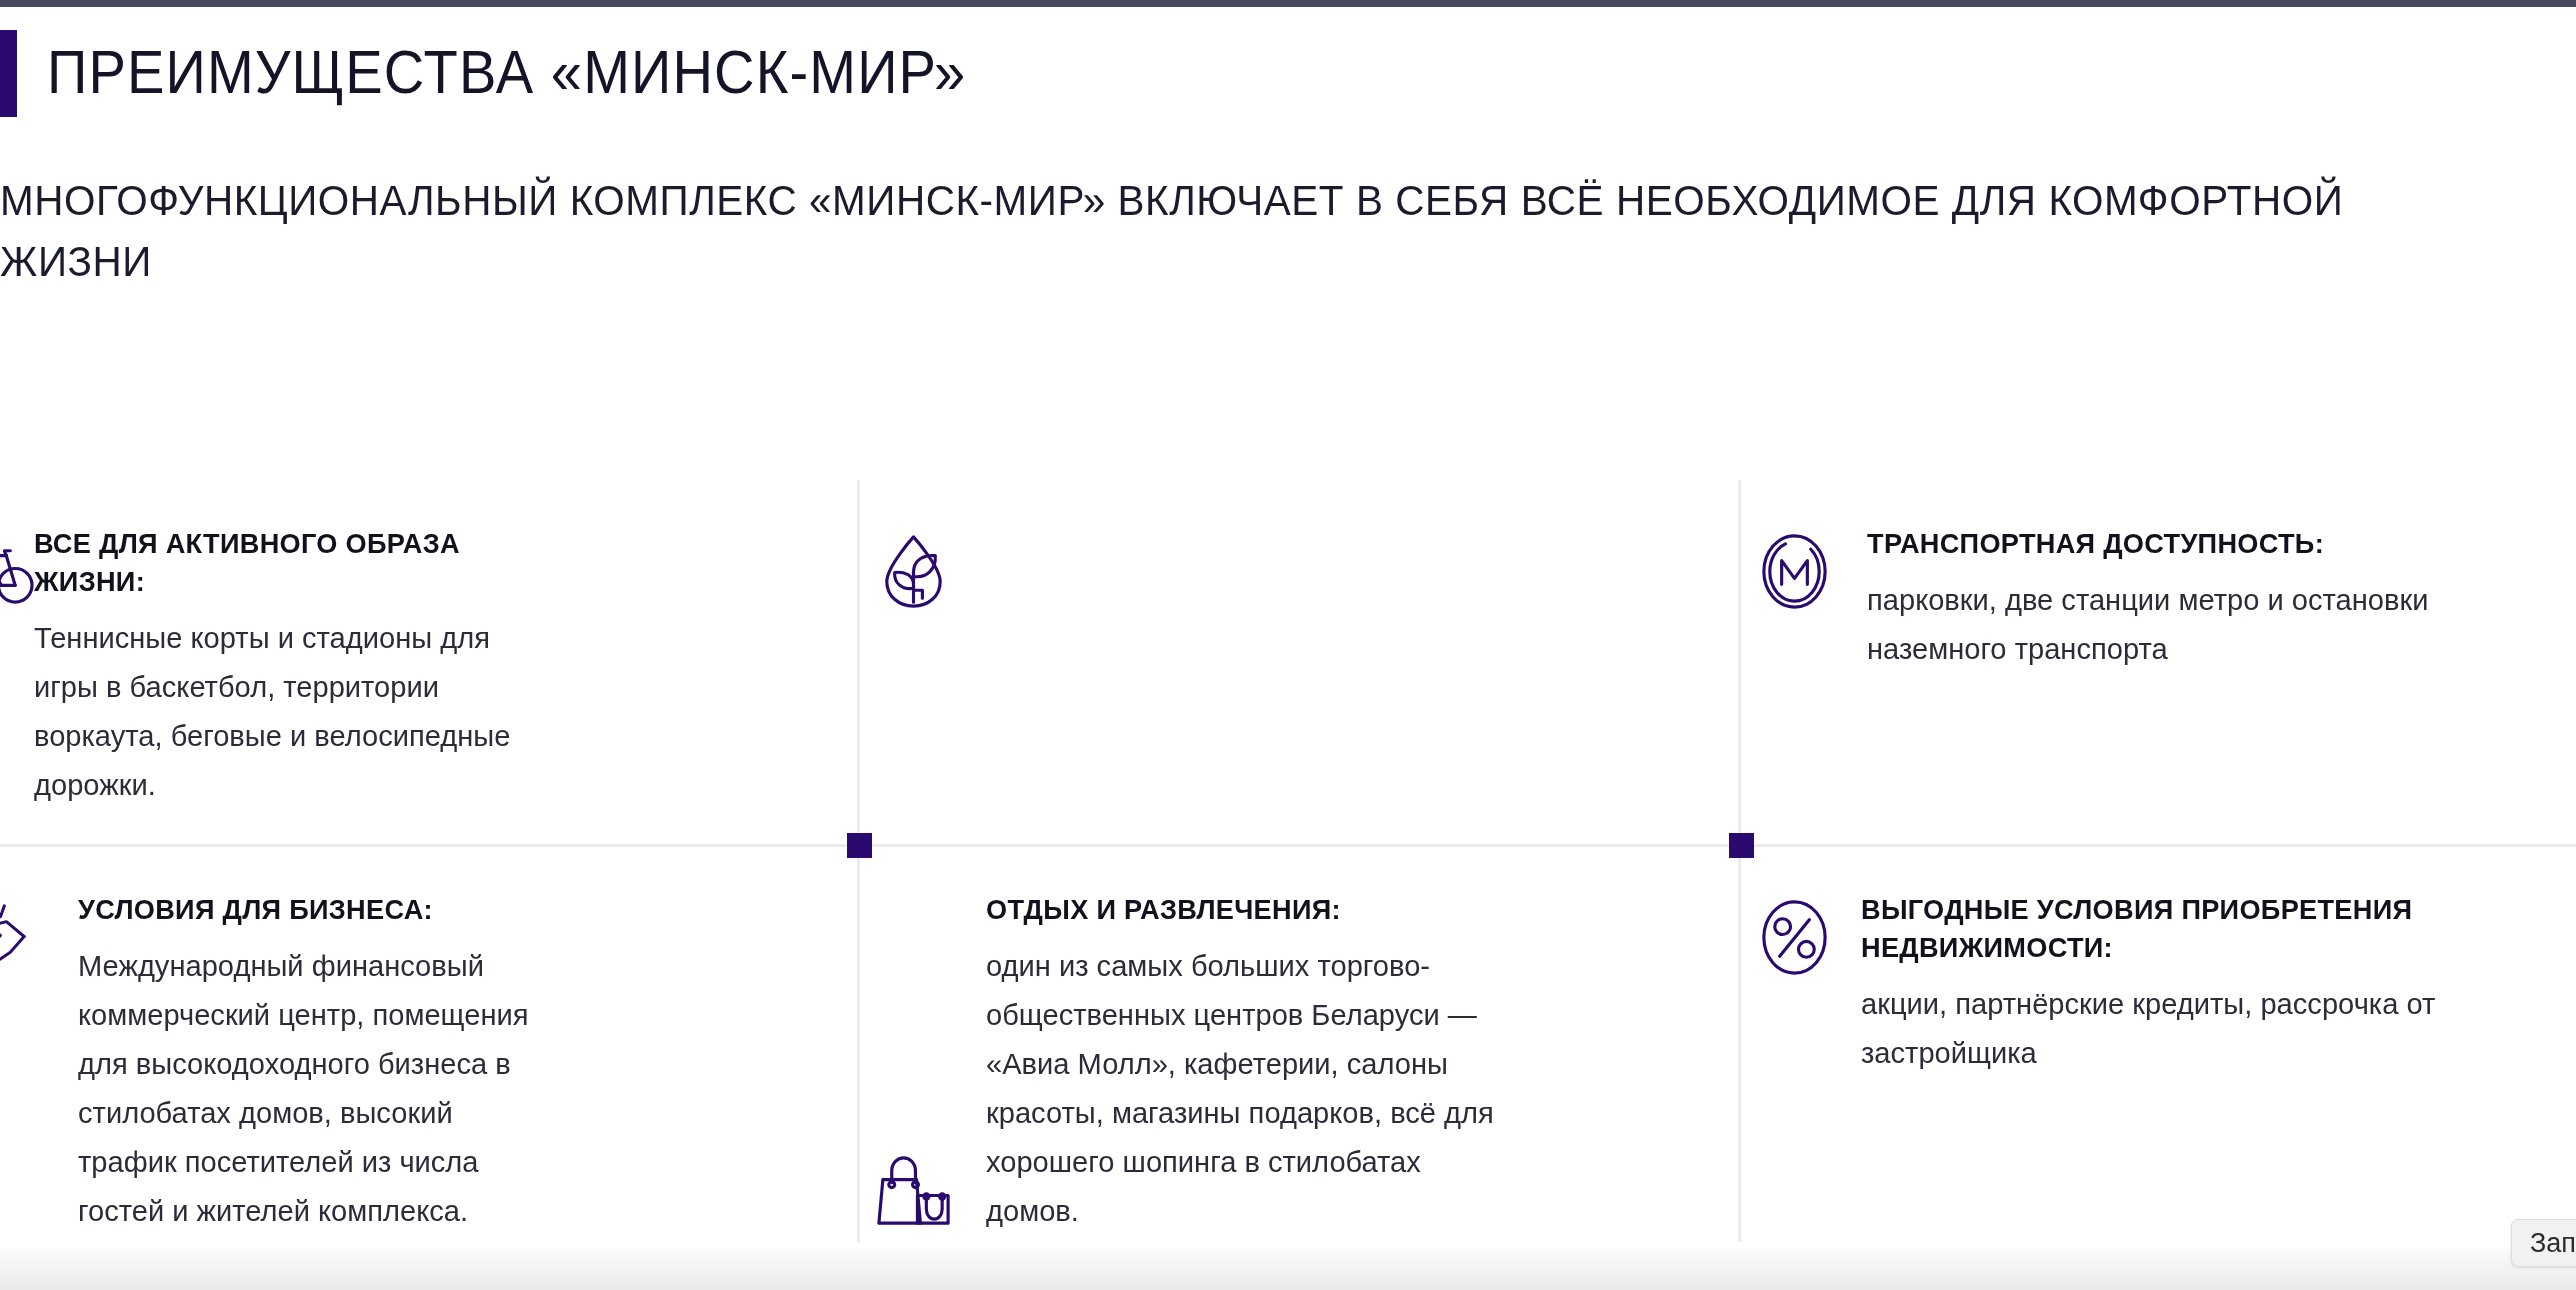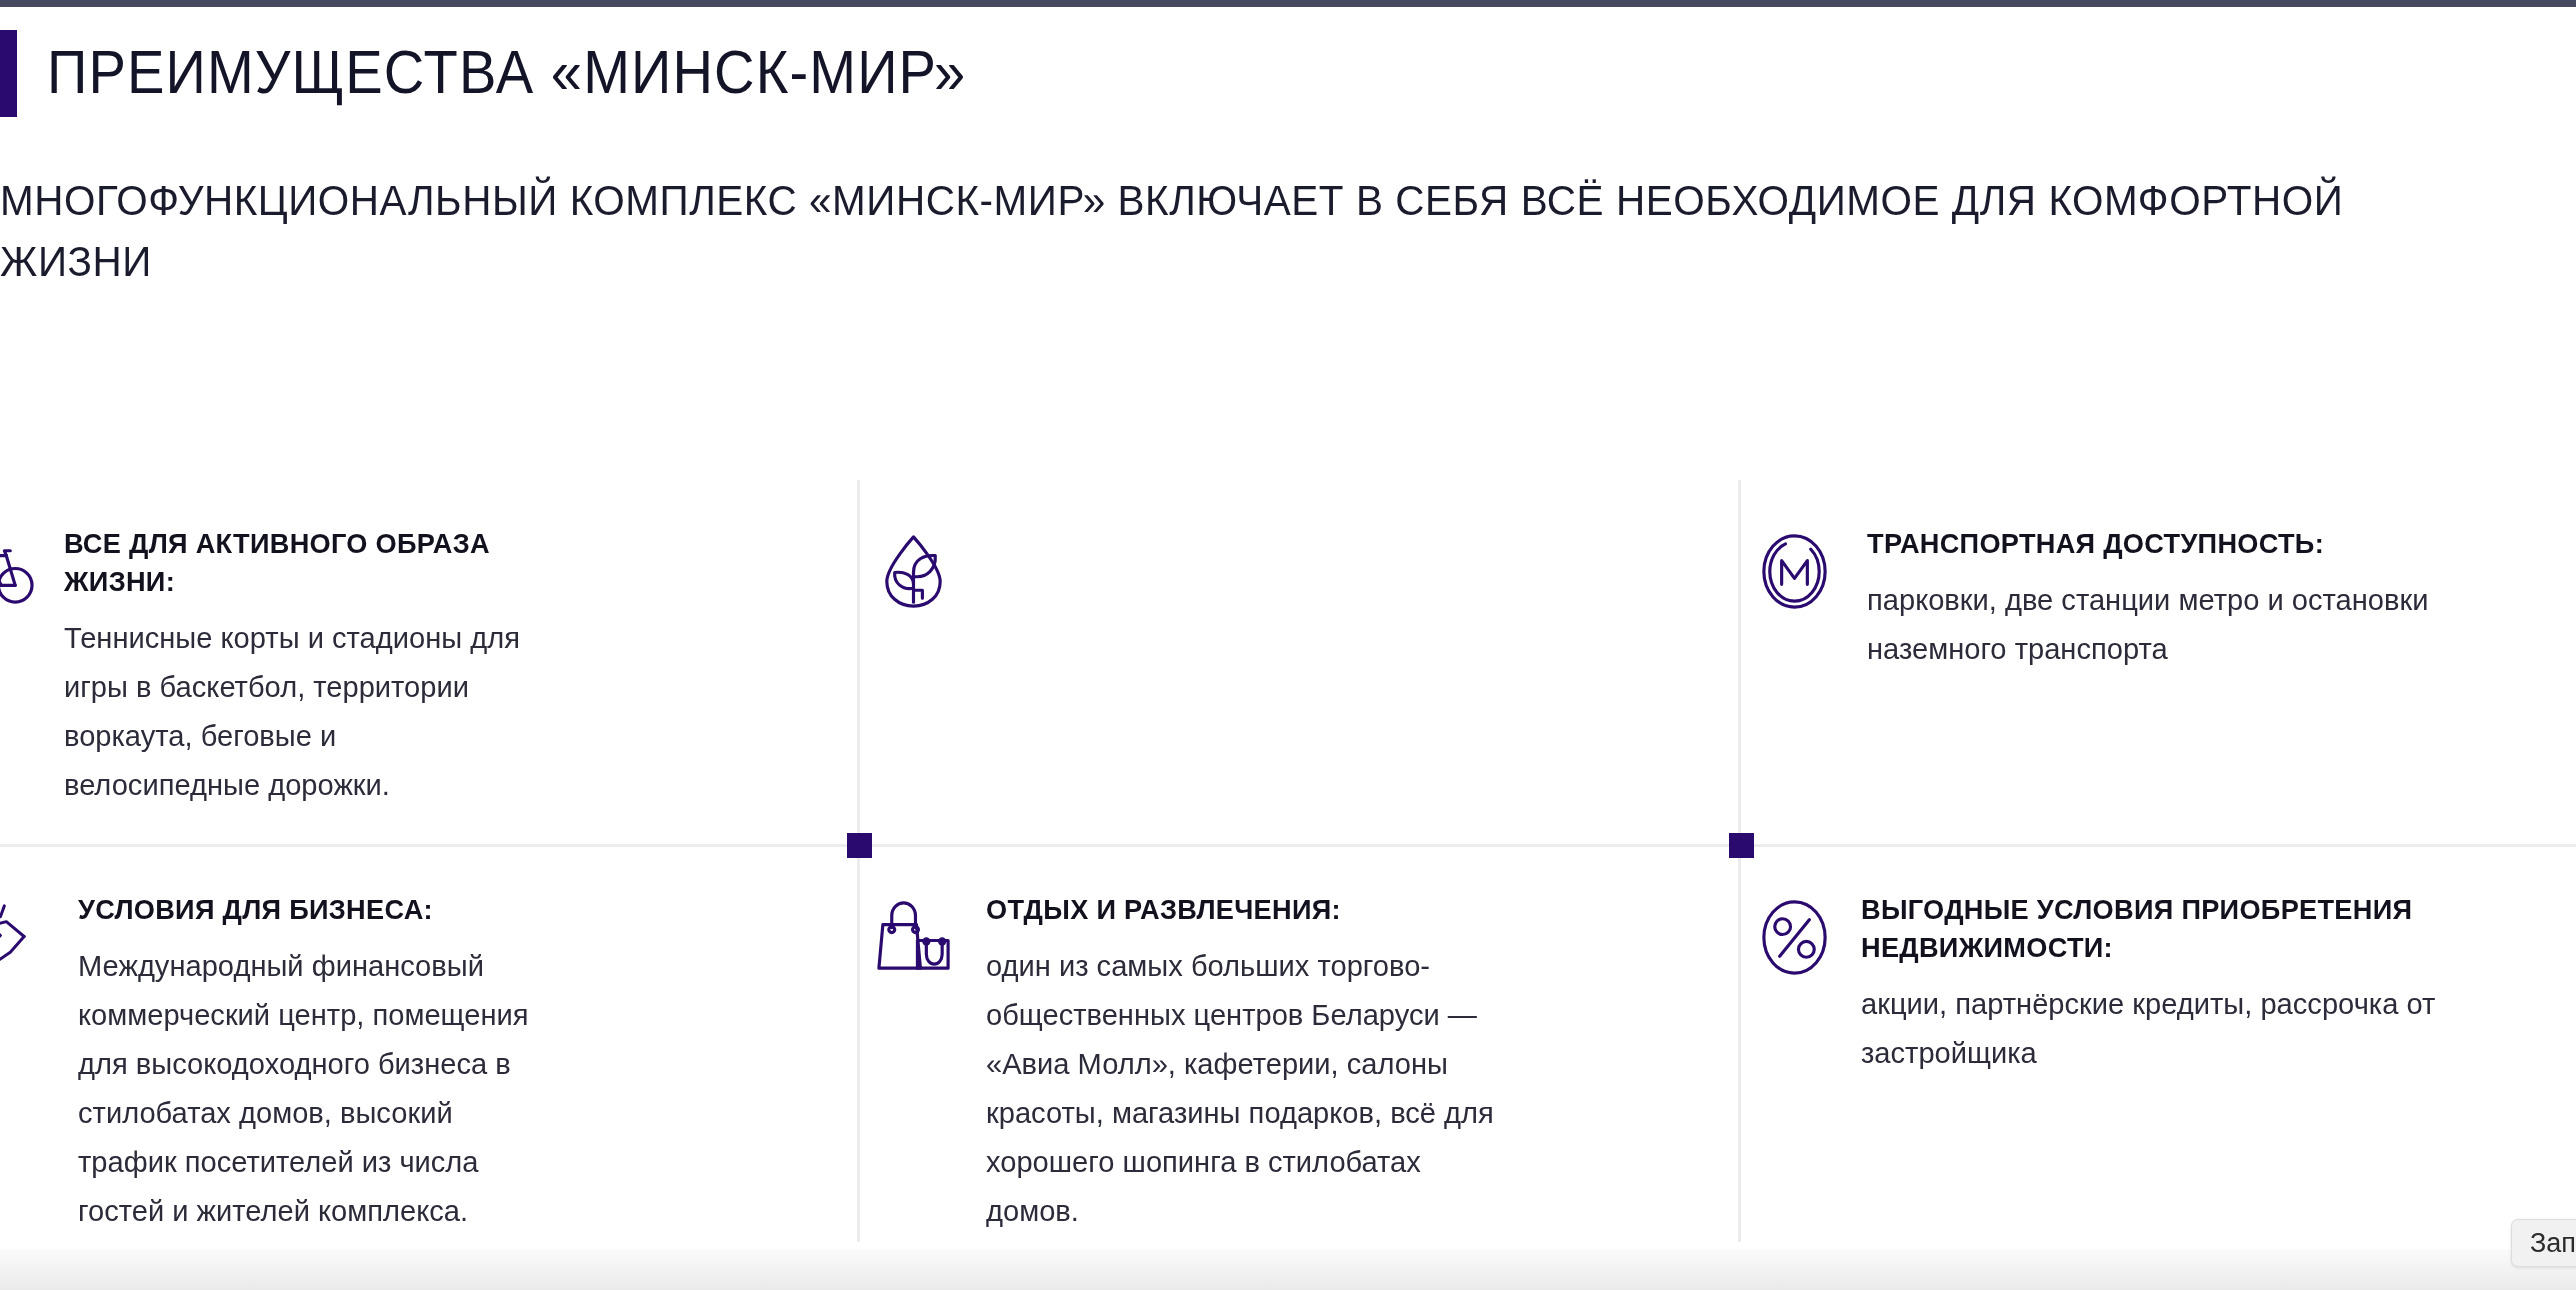--- a/index.html
+++ b/index.html
@@ -100,29 +100,29 @@
     font-weight:400;
     line-height:49px;
     color:#2b2b3a;
     margin:0;
     transform:scaleX(0.97);
     transform-origin:left center;
   }
 
   
   .c1{left:-51px;  top:45px;  width:594px;}
-  .c1 .body{margin-left:30px;width:505px;}
+  .c1 .body{width:505px;}
   .c2{left:871px;  top:45px;  width:634px;}
   .c2 .body{margin-left:30px;width:515px;}
   .c3{left:1752px; top:45px;  width:812px;}
   .c3 .body{margin-left:30px;width:693px;}
 
   .c4{left:-51px;  top:411px; width:614px;}
   .c4 .body{margin-left:44px;width:515px;}
-  .c5{left:871px;  top:411px; width:653px;}
+  .c5{left:871px;  top:411px; width:653px;align-items:flex-end;}
   .c5 .body{margin-left:30px;width:535px;}
   .c6{left:1752px; top:411px; width:812px;}
   .c6 .body{margin-left:24px;width:693px;}
 
   
   .bottom-bar{
     position:absolute;left:0;bottom:0;width:2576px;height:42px;
     background:linear-gradient(180deg,#fbfbfb 0%,#efefef 70%,#e9e9e9 100%);
   }
   .floating-btn{

